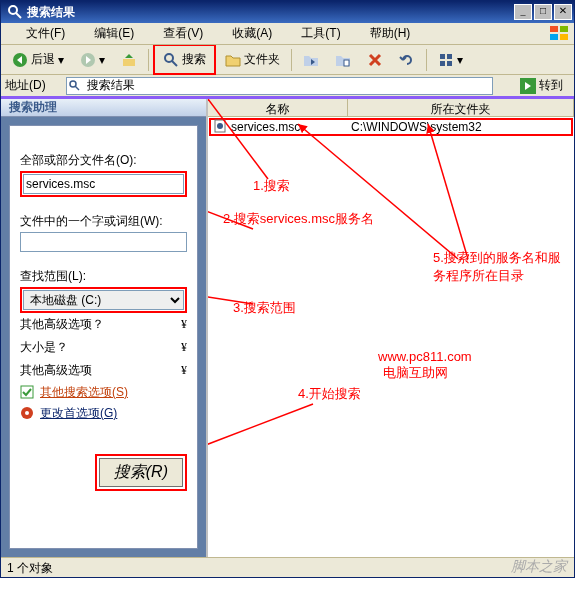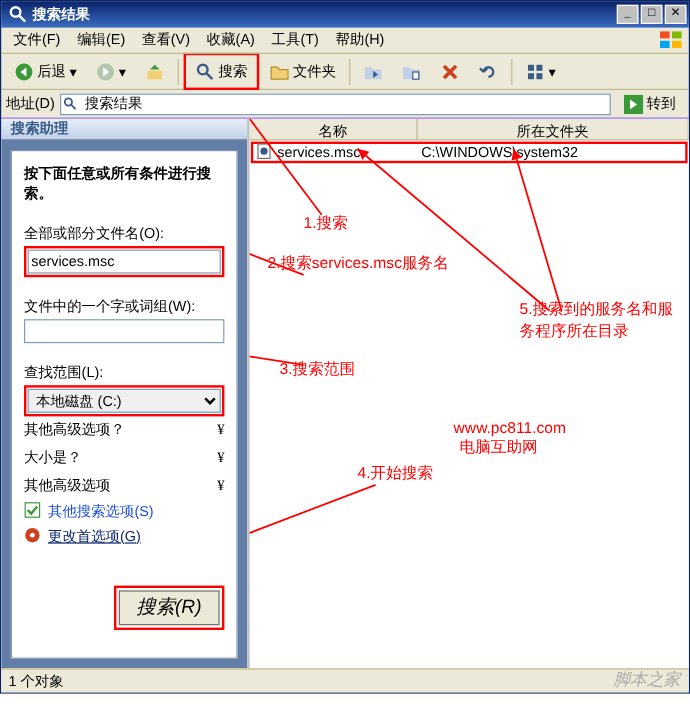--- a/index.html
+++ b/index.html
@@ -4,28 +4,28 @@
 <style>
 * { box-sizing: border-box; margin: 0; padding: 0; }
 body { font-family: "SimSun", "宋体", Tahoma, sans-serif; font-size: 12px; background: #fff; width: 575px; height: 600px; overflow: hidden; position: relative; }
 .window { width: 575px; height: 578px; border: 1px solid #0a246a; background: #ece9d8; display: flex; flex-direction: column; }
 .titlebar { height: 22px; background: linear-gradient(#0a246a, #3a6bc0); color: #fff; display: flex; align-items: center; padding: 0 2px; }
 .titlebar .icon { width: 16px; height: 16px; margin: 0 4px; }
 .titlebar .title { flex: 1; font-weight: bold; }
 .titlebar .btns { display: flex; gap: 2px; }
 .titlebar .btns div { width: 18px; height: 16px; background: #c0c0c0; border: 1px solid #fff; color: #000; font-size: 10px; text-align: center; line-height: 12px; font-family: Tahoma; }
 .menubar { height: 22px; display: flex; align-items: center; padding: 0 4px; gap: 2px; border-bottom: 1px solid #c0b890; position: relative; }
-.menubar .menu { padding: 2px 6px; }
+.menubar .menu { padding: 2px 6px; margin-left: 15px; }
 .menubar .flag { position: absolute; right: 4px; width: 20px; height: 16px; }
 .toolbar { height: 30px; display: flex; align-items: center; padding: 0 4px; gap: 2px; border-bottom: 1px solid #c0b890; }
 .tbtn { padding: 3px 6px; display: flex; align-items: center; gap: 3px; border: 1px solid transparent; border-radius: 3px; }
 .tsep { width: 1px; height: 22px; background: #c0b890; margin: 0 2px; }
 .icn { width: 16px; height: 16px; display: inline-block; }
 .searchbtn-group { border: 2px solid red; padding: 1px; text-align: center; }
-.addrbar { height: 24px; display: flex; align-items: center; padding: 0 4px; gap: 4px; border-bottom: 1px solid #8b5cf6; }
+.addrbar { height: 24px; display: flex; align-items: center; padding: 0 4px; gap: 20px; border-bottom: 3px solid #8b5cf6; }
 .addrbar input { flex: 1; height: 18px; border: 1px solid #7f9db9; padding: 0 2px 0 20px; font-size: 12px; background: #fff; }
 .addr-wrap { flex: 1; position: relative; display: flex; }
 .addr-wrap .aicn { position: absolute; left: 2px; top: 2px; }
 .content { flex: 1; display: flex; background: #fff; overflow: hidden; }
 .leftpane { width: 205px; background: #627ea6; display: flex; flex-direction: column; }
 .leftpane .hdr { background: linear-gradient(#e8f0f8, #c0d0e8); color: #3a5a8a; font-weight: bold; padding: 0 8px; border-bottom: 1px solid #8090b0; height: 18px; }
 .leftpane .body { padding: 8px; flex: 1; }
 .assist { background: #fff; border: 1px solid #8090b0; padding: 10px 10px; height: 100%; }
 .assist .hl { font-weight: bold; margin-bottom: 8px; line-height: 1.4; }
 .assist label { display: block; margin: 16px 0 2px; }
@@ -202,21 +202,20 @@
         </span>
       <span>转到</span>
     </div>
   </div>
 
   <div class="content">
     <div class="leftpane">
       <div class="hdr">搜索助理</div>
       <div class="body">
         <div class="assist">
-          <div class="hl">按下面任意或所有条件进行搜索。</div>
           <label>全部或部分文件名(O):</label>
           <div class="field-hl">
             <input type="text" value="services.msc" style="">
           </div>
           <label>文件中的一个字或词组(W):</label>
           <input type="text" value="" style="">
           <label>查找范围(L):</label>
           <div class="field-hl">
             <select>
               <option>本地磁盘 (C:)</option>
@@ -234,21 +233,21 @@
             <span>其他高级选项</span>
             <span class="arr">¥</span>
           </div>
           <div class="chk">
             <span class="icn">
                 <svg width="14" height="14">
                   <rect x="1" y="1" width="12" height="12" fill="#fff" stroke="#3a9a3a"></rect>
                   <path d="M3 7 L6 10 L11 4" stroke="#3a9a3a" stroke-width="2" fill="none"></path>
                 </svg>
               </span>
-            <span style="color:#1d4ed8">其他搜索选项(S)</span>
+            <span style="text-decoration:underline;color:#c2410c">其他搜索选项(S)</span>
           </div>
           <div class="chk">
             <span class="icn">
                 <svg width="14" height="14">
                   <circle cx="7" cy="7" r="6" fill="#d04020"></circle>
                   <circle cx="7" cy="7" r="2" fill="#fff"></circle>
                 </svg>
               </span>
             <span style="text-decoration:underline;color:#0a246a">更改首选项(G)</span>
           </div>

